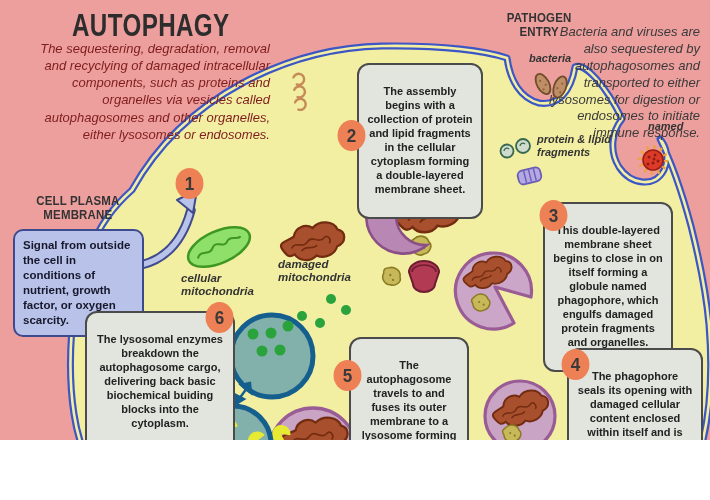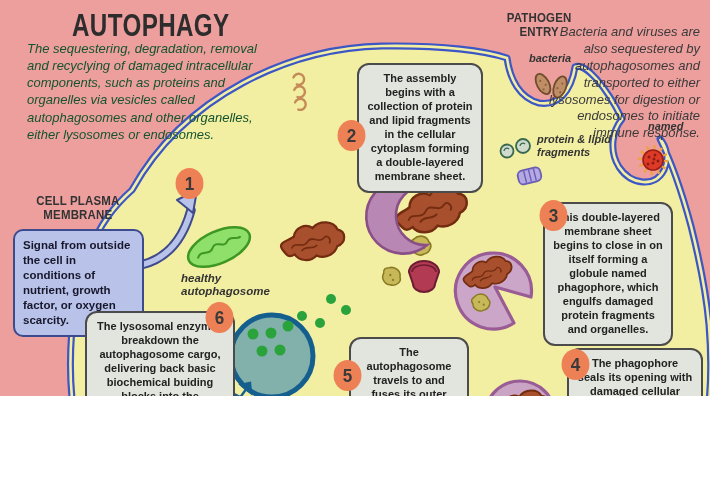--- a/index.html
+++ b/index.html
@@ -1,49 +1,49 @@
 <!DOCTYPE html>
 <html><head>
 <meta charset="utf-8">
 <style>
   html,body{margin:0;padding:0;}
   #stage{
-    position:relative;width:710px;height:396px;overflow:hidden;
+    position:relative;width:710px;height:440px;overflow:hidden;
     background:#ec9f9d;
     font-family:"Liberation Sans", sans-serif;
     color:#2f2f2f;
   }
   #bg-svg{position:absolute;inset:0;z-index:0;}
   .txt{position:absolute;z-index:3;}
   .hdr{
     font-weight:bold;font-size:13.5px;line-height:1.05;color:#333;
     transform:scaleX(.85);transform-origin:left top;text-align:center;
     letter-spacing:.2px;
   }
   #title{
     position:absolute;left:72px;top:8px;z-index:3;
     font-size:31px;font-weight:bold;color:#2d2d2d;letter-spacing:.5px;
     transform:scaleX(.78);transform-origin:left top;white-space:nowrap;
   }
   #intro{
     left:27px;top:40px;width:243px;
-    font-style:italic;font-weight:500;font-size:13px;line-height:1.32;color:#14532d;
+    font-style:italic;font-weight:500;font-size:13px;line-height:1.32;color:#7f1d1d;text-align:right;
   }
   #pathogen-note{
     left:543px;top:24px;width:157px;text-align:right;
     font-style:italic;font-weight:500;font-size:13px;line-height:1.3;color:#3a3a3a;
   }
   .ital-label{
     position:absolute;z-index:3;font-style:italic;font-weight:bold;
     font-size:11px;line-height:1.15;color:#333;
   }
   .step-box{
     position:absolute;z-index:1;box-sizing:border-box;
     background:#e2e5dd;border:2px solid#4b4b4b;border-radius:12px;
-    padding:7px 8px;font-size:11px;font-weight:bold;color:#222;
+    padding:20px 8px;font-size:11px;font-weight:bold;color:#222;
     text-align:center;line-height:1.27;
     display:flex;align-items:center;justify-content:center;
   }
   #signal-box{
     position:absolute;z-index:1;box-sizing:border-box;
     left:13px;top:229px;width:131px;
     background:#b9c3ea;border:2px solid #3d4a8e;border-radius:10px;
     padding:7px 8px;font-size:11.5px;font-weight:bold;color:#17172b;
     line-height:1.3;text-align:left;
   }
@@ -225,16 +225,17 @@
   <div class="badge" style="left:174px;top:168px">1</div>
   <div class="badge" style="left:336px;top:120px">2</div>
   <div class="badge" style="left:538px;top:200px">3</div>
   <div class="badge" style="left:560px;top:349px">4</div>
   <div class="badge" style="left:332px;top:360px">5</div>
   <div class="badge" style="left:204px;top:302px">6</div>
 
   <div class="ital-label" style="left:529px;top:52px">bacteria</div>
   <div class="ital-label" style="left:648px;top:120px">named</div>
   <div class="ital-label" style="left:537px;top:133px;width:78px">protein &amp; lipid fragments</div>
-  <div class="ital-label" style="left:181px;top:272px;width:80px;font-size:11.5px">healthy autophagosome</div>
+  <div class="ital-label" style="left:181px;top:272px;width:80px;font-size:11.5px">cellular mitochondria</div>
+  <div class="ital-label" style="left:278px;top:258px;width:80px;font-size:11.5px">damaged mitochondria</div>
 
   <div class="txt" id="credit">by: Sadaf J K</div>
 </div>
 
 </body></html>

